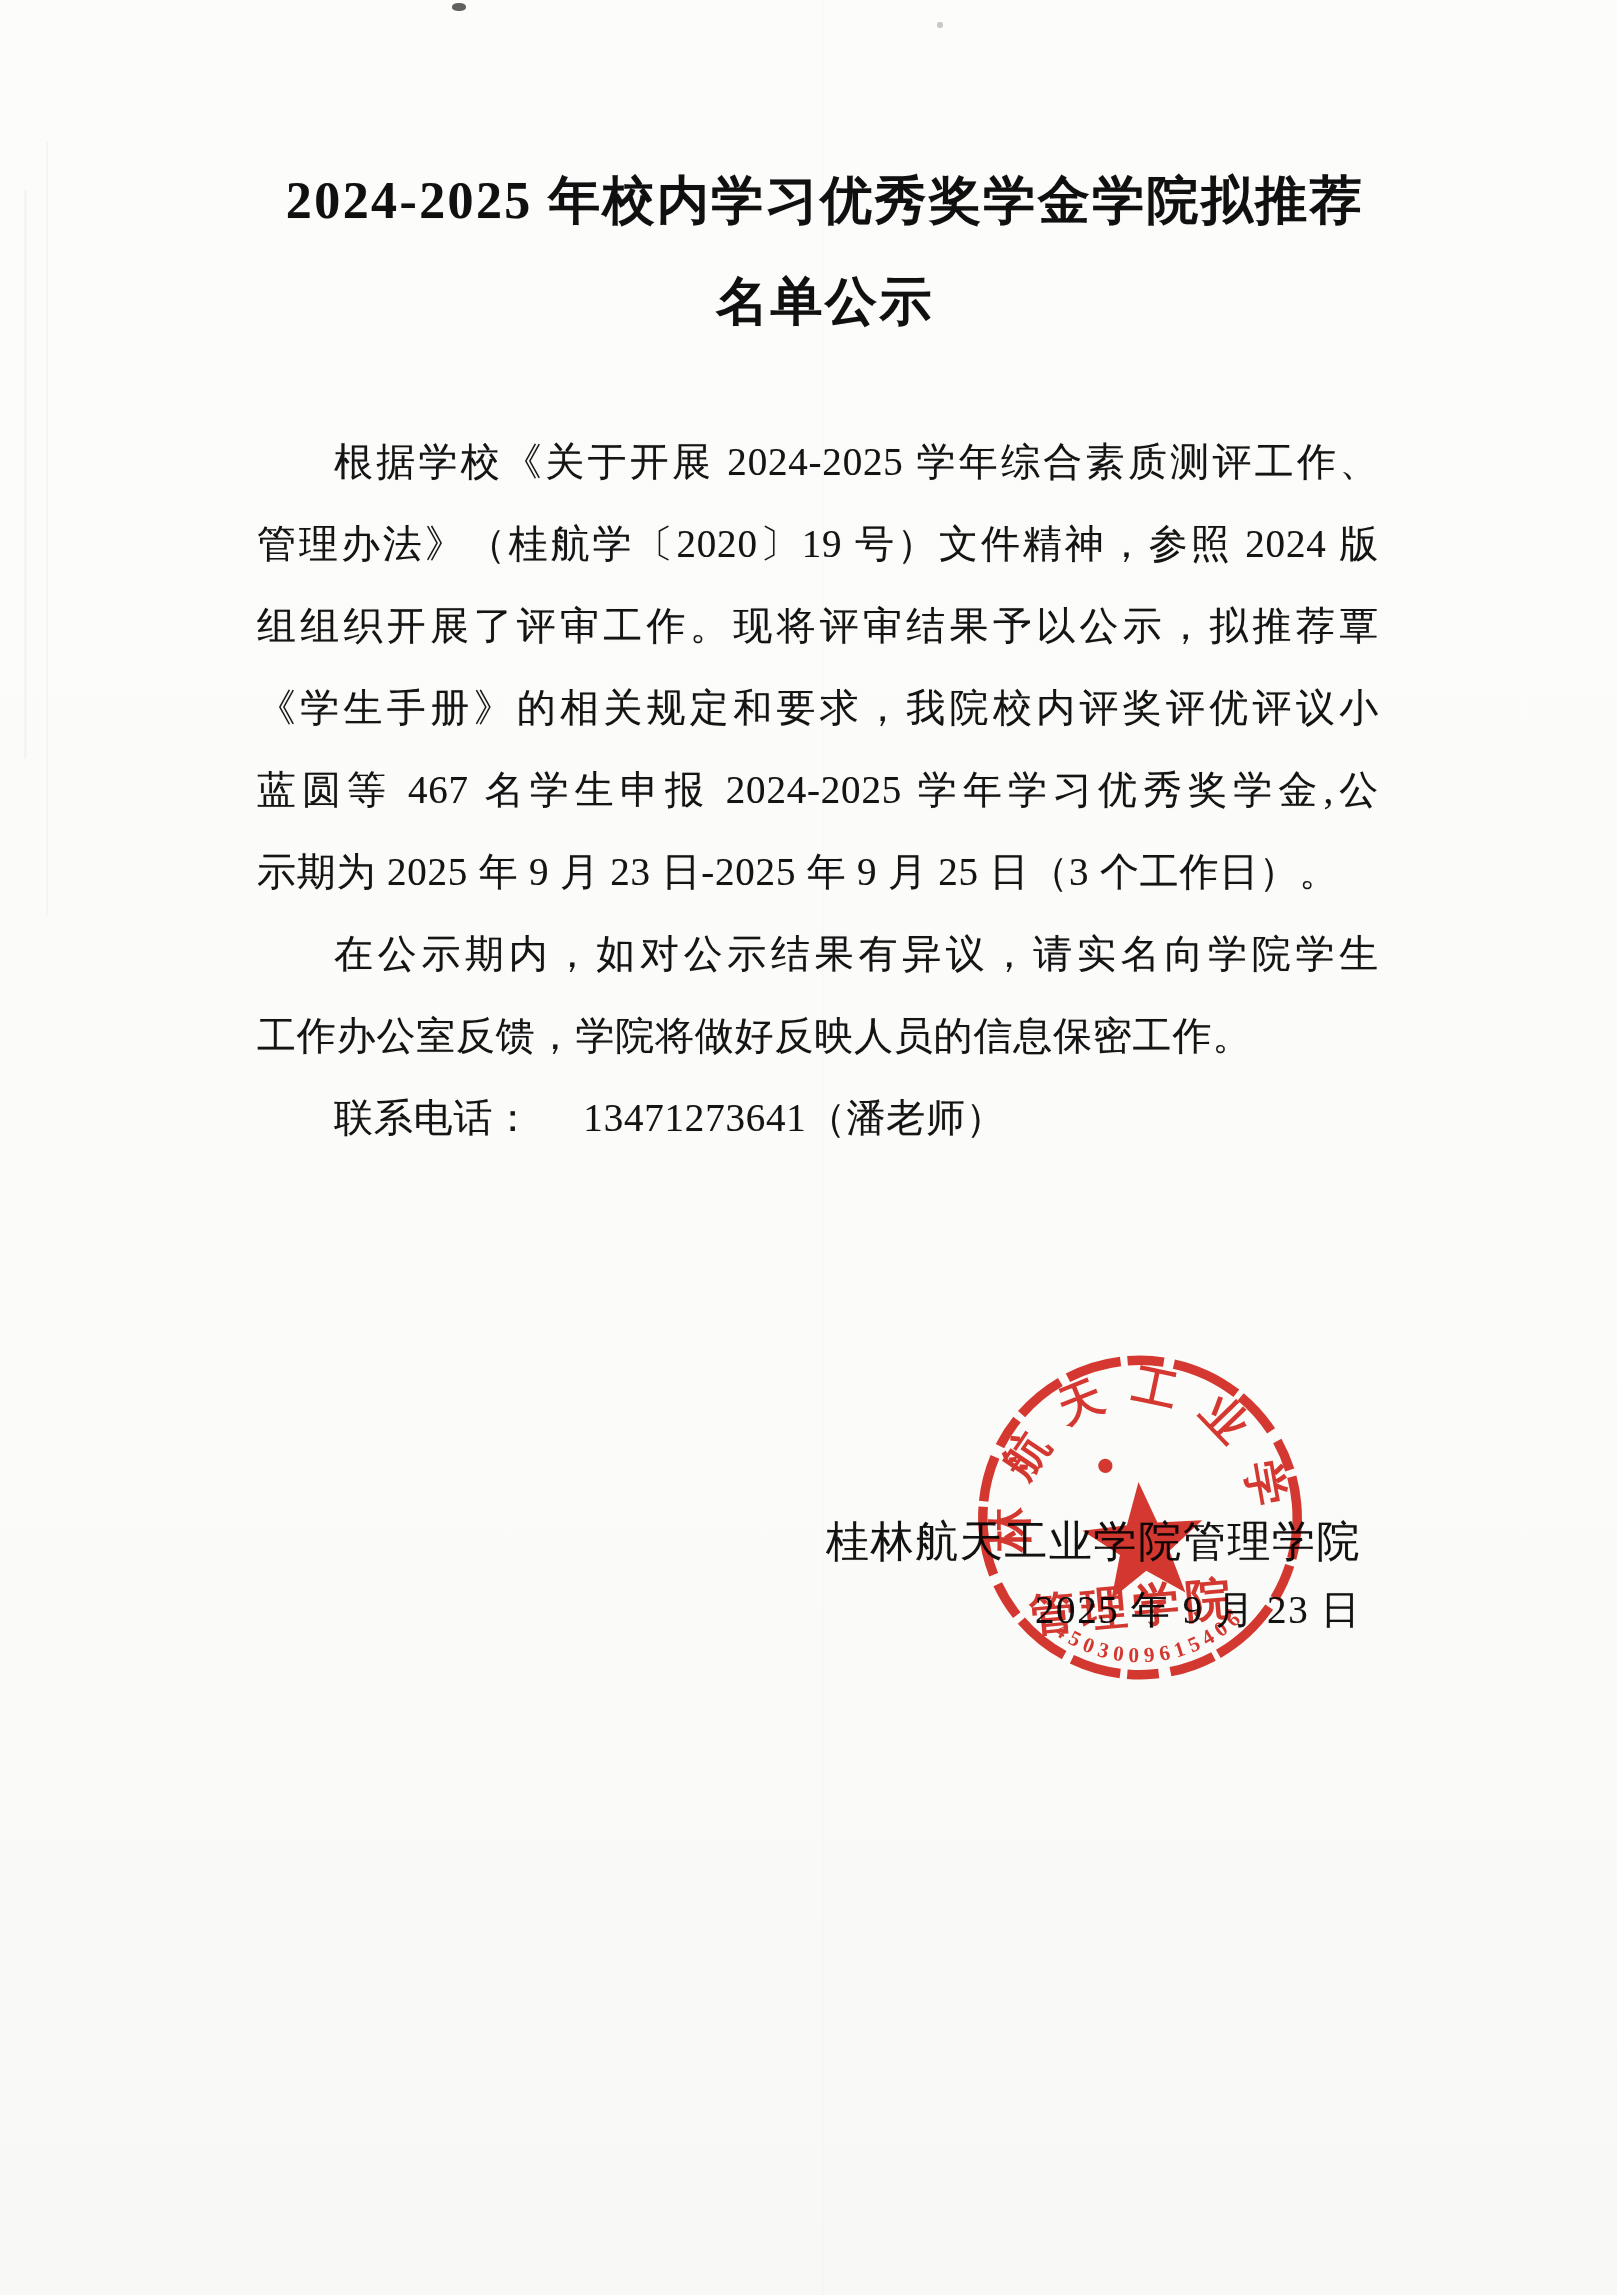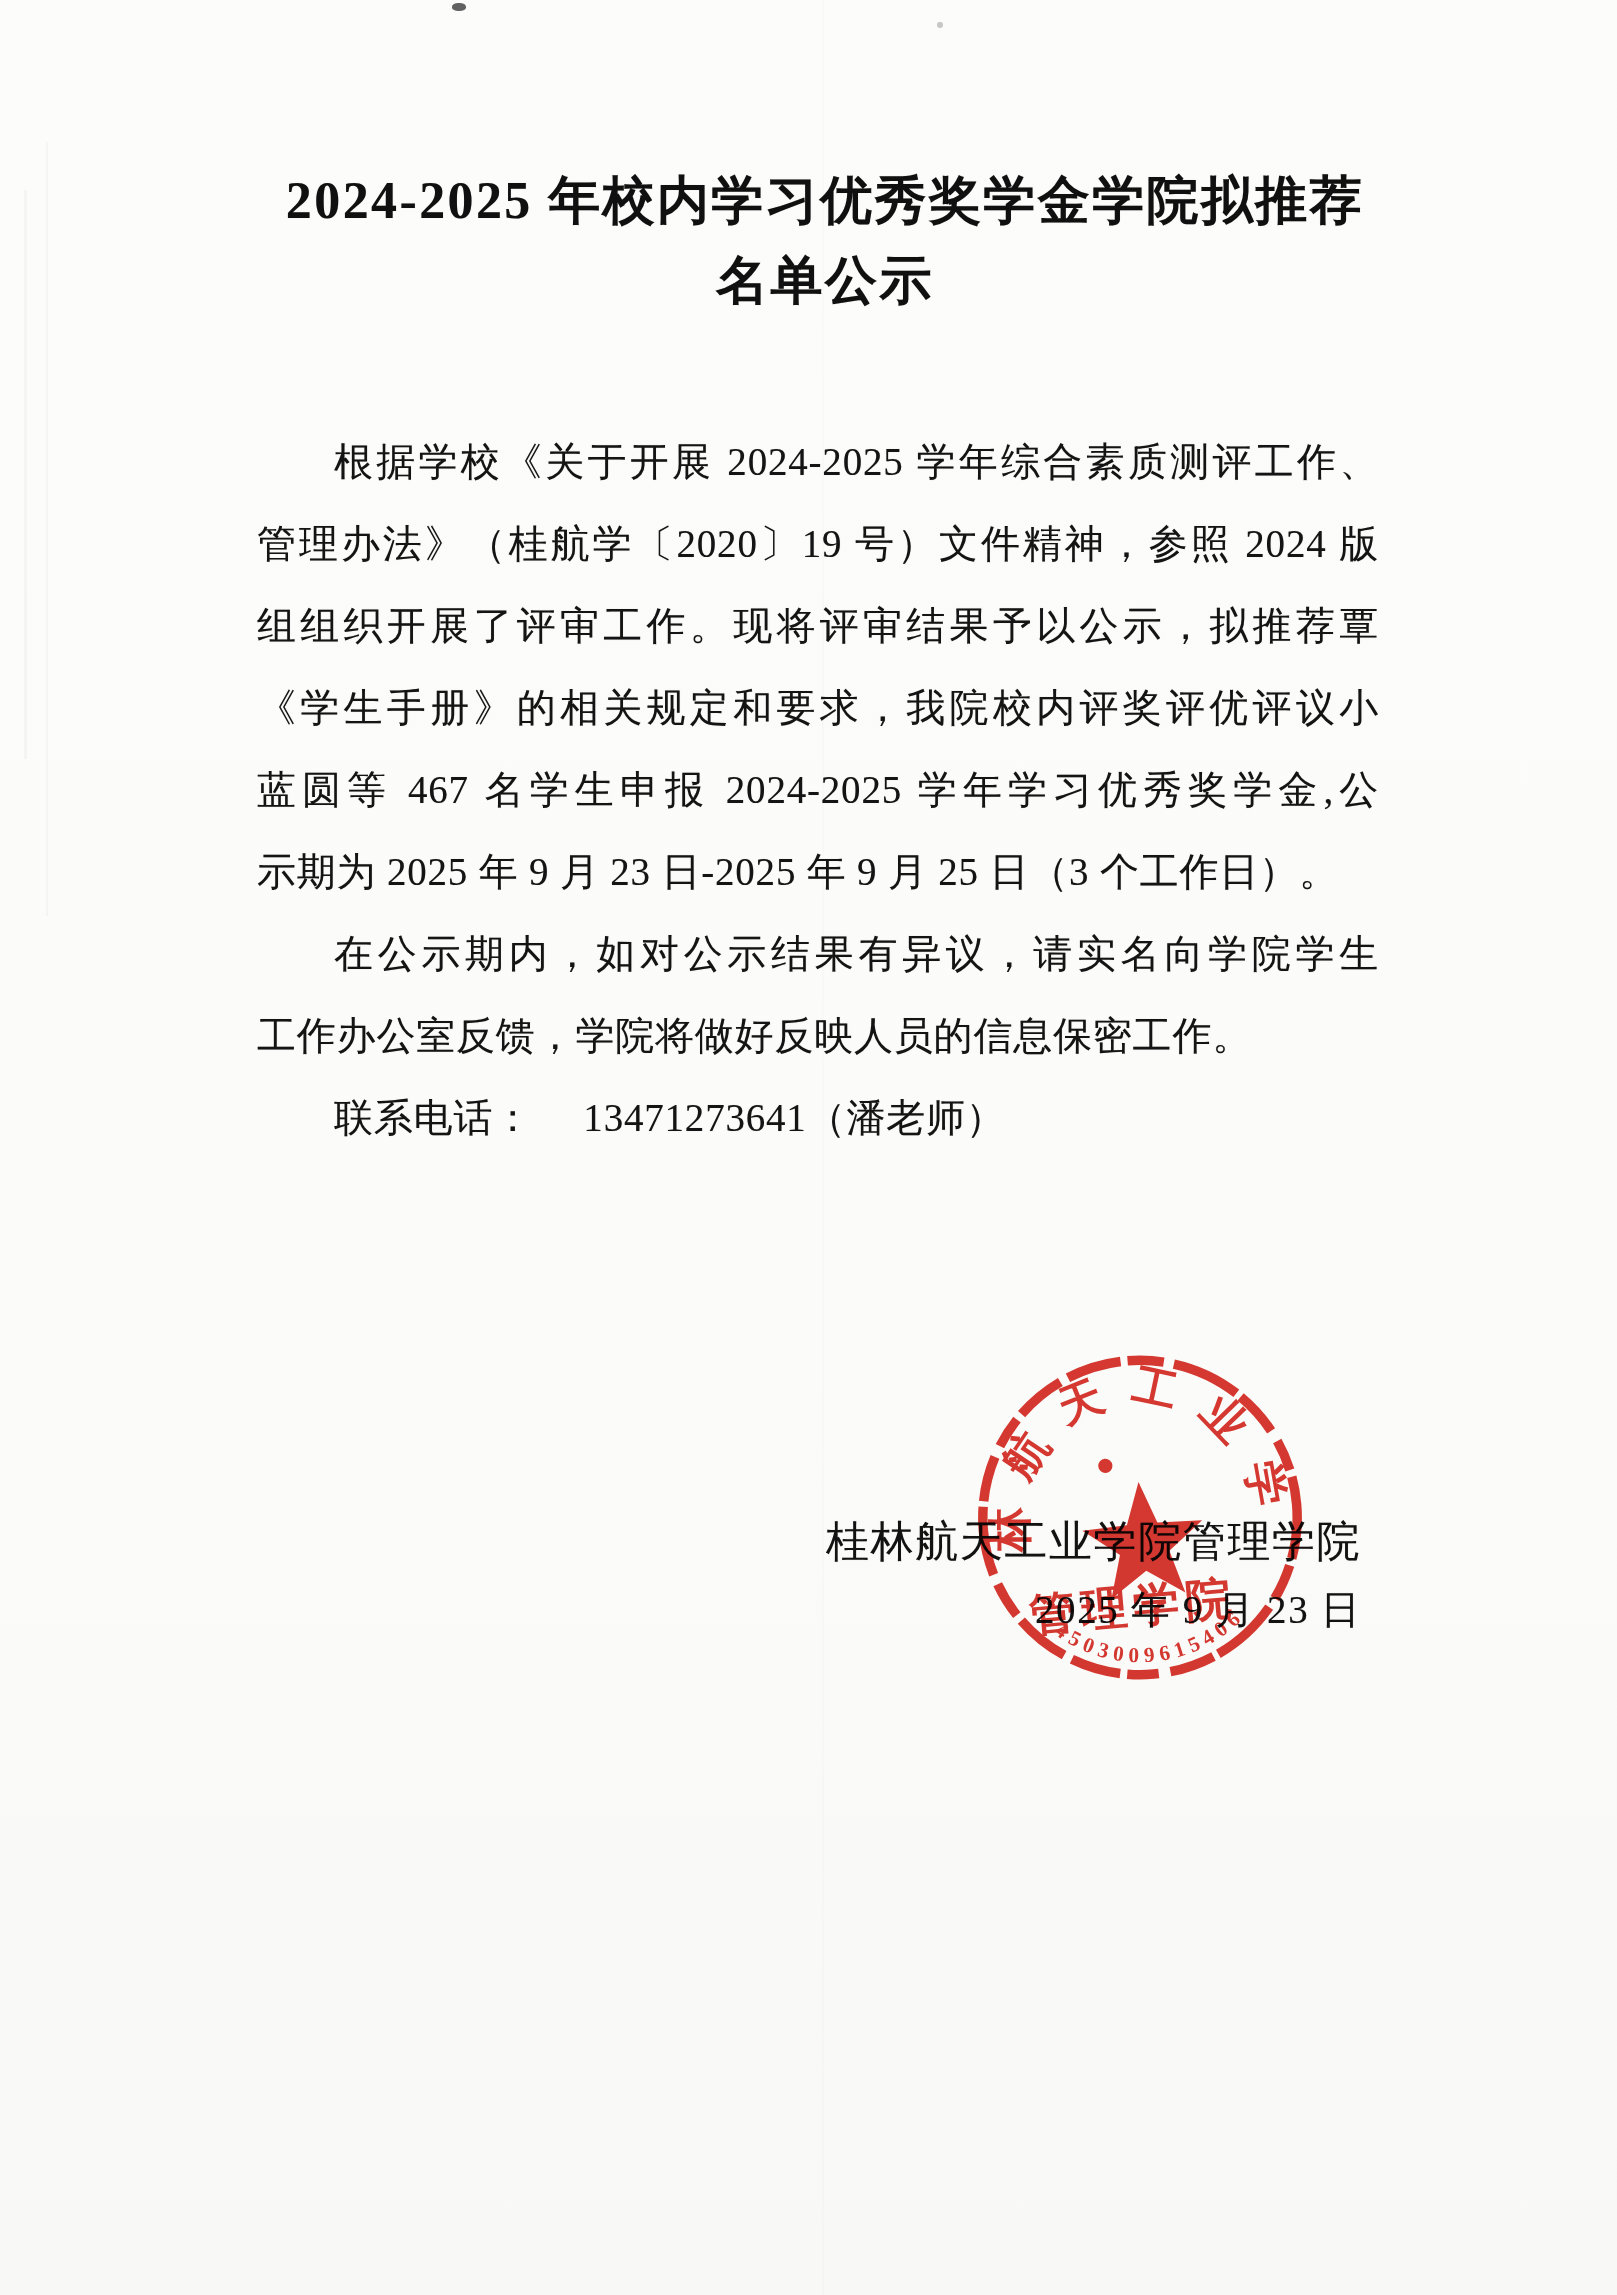--- a/index.html
+++ b/index.html
@@ -20,21 +20,21 @@
   .title-block{position:absolute;top:172px;left:0;width:100%;text-align:center;}
   .title-line{
     font-weight:700;
     font-size:52px;
     line-height:57px;
     letter-spacing:2.4px;
     color:#101010;
     text-shadow:0 0 0.8px rgba(0,0,0,.28);
     padding-left:32px;
   }
-  .title-line.second{margin-top:27px;font-family:Liberation Mono, monospace;}
+  .title-line.second{margin-top:44px;}
 
   .body-lines{
     position:absolute;
     left:257px;top:421px;
     width:1122px;
   }
   .bline{
     font-size:39px;
     line-height:82px;
     height:82px;

